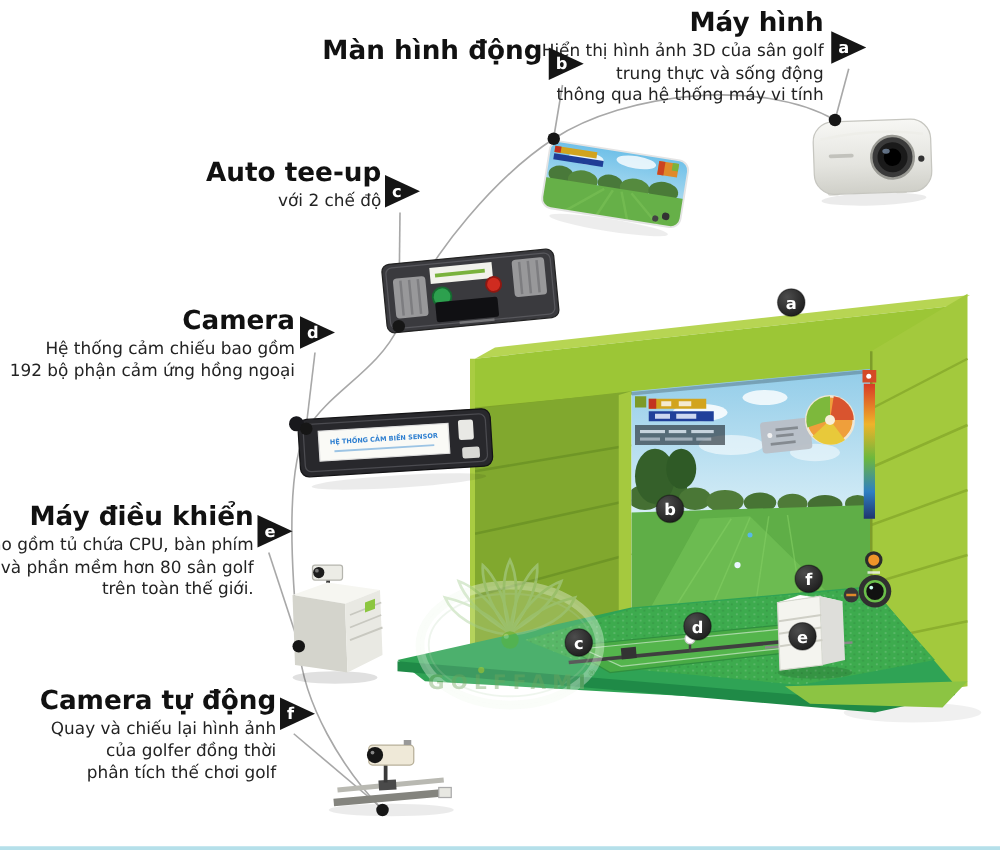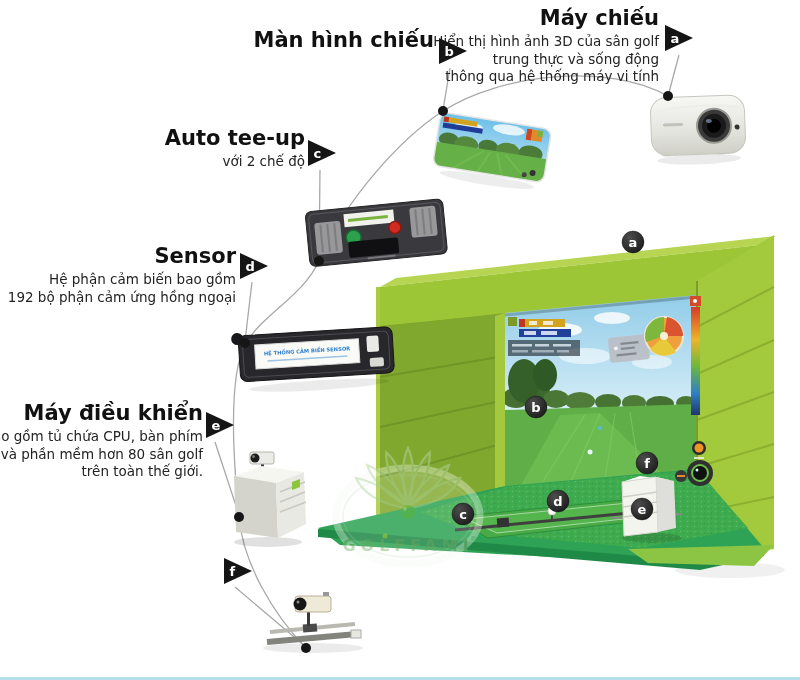--- a/index.html
+++ b/index.html
@@ -340,67 +340,73 @@
       <text x="642" y="514" fill="#fff">e</text>
     </g>
     <g>
       <circle cx="647" cy="463" r="11" fill="url(#mkGrad)" stroke="rgba(0,0,0,0.35)"></circle>
       <text x="647" y="468" fill="#fff">f</text>
     </g>
   </g>
 </svg>
 
   <div class="callout co-a">
-    <div class="co-title">Máy chiếu</div>
+    <div class="co-title">Máy hình</div>
     <div class="co-line">Hiển thị hình ảnh 3D của sân golf</div>
     <div class="co-line">trung thực và sống động</div>
     <div class="co-line">thông qua hệ thống máy vi tính</div>
   </div>
   <svg class="flag flag-a" viewBox="0 0 30 30">
     <polygon points="1,2 29,15 1,28" fill="#151515"></polygon>
     <text x="6.5" y="19.5" font-size="13" font-weight="bold" fill="#fff">a</text>
   </svg>
 
   <div class="callout co-b">
-    <div class="co-title">Màn hình chiếu</div>
+    <div class="co-title">Màn hình động</div>
   </div>
   <svg class="flag flag-b" viewBox="0 0 30 30">
     <polygon points="1,2 29,15 1,28" fill="#151515"></polygon>
     <text x="6.5" y="19.5" font-size="13" font-weight="bold" fill="#fff">b</text>
   </svg>
 
   <div class="callout co-c">
     <div class="co-title">Auto tee-up</div>
     <div class="co-line">với 2 chế độ</div>
   </div>
   <svg class="flag flag-c" viewBox="0 0 30 30">
     <polygon points="1,2 29,15 1,28" fill="#151515"></polygon>
     <text x="6.5" y="19.5" font-size="13" font-weight="bold" fill="#fff">c</text>
   </svg>
 
   <div class="callout co-d">
-    <div class="co-title">Sensor</div>
-    <div class="co-line">Hệ phận cảm biến bao gồm</div>
+    <div class="co-title">Camera</div>
+    <div class="co-line">Hệ thống cảm chiếu bao gồm</div>
     <div class="co-line">192 bộ phận cảm ứng hồng ngoại</div>
   </div>
   <svg class="flag flag-d" viewBox="0 0 30 30">
     <polygon points="1,2 29,15 1,28" fill="#151515"></polygon>
     <text x="6.5" y="19.5" font-size="13" font-weight="bold" fill="#fff">d</text>
   </svg>
 
   <div class="callout co-e">
     <div class="co-title">Máy điều khiển</div>
     <div class="co-line">Bao gồm tủ chứa CPU, bàn phím</div>
     <div class="co-line">và phần mềm hơn 80 sân golf</div>
     <div class="co-line">trên toàn thế giới.</div>
   </div>
   <svg class="flag flag-e" viewBox="0 0 30 30">
     <polygon points="1,2 29,15 1,28" fill="#151515"></polygon>
     <text x="6.5" y="19.5" font-size="13" font-weight="bold" fill="#fff">e</text>
   </svg>
 
+  <div class="callout co-f">
+    <div class="co-title">Camera tự động</div>
+    <div class="co-line">Quay và chiếu lại hình ảnh</div>
+    <div class="co-line">của golfer đồng thời</div>
+    <div class="co-line">phân tích thế chơi golf</div>
+  </div>
   <svg class="flag flag-f" viewBox="0 0 30 30">
     <polygon points="1,2 29,15 1,28" fill="#151515"></polygon>
     <text x="6.5" y="19.5" font-size="13" font-weight="bold" fill="#fff">f</text>
   </svg>
 
   <div class="bottom-border"></div>
 </div>
 
 </body></html>

